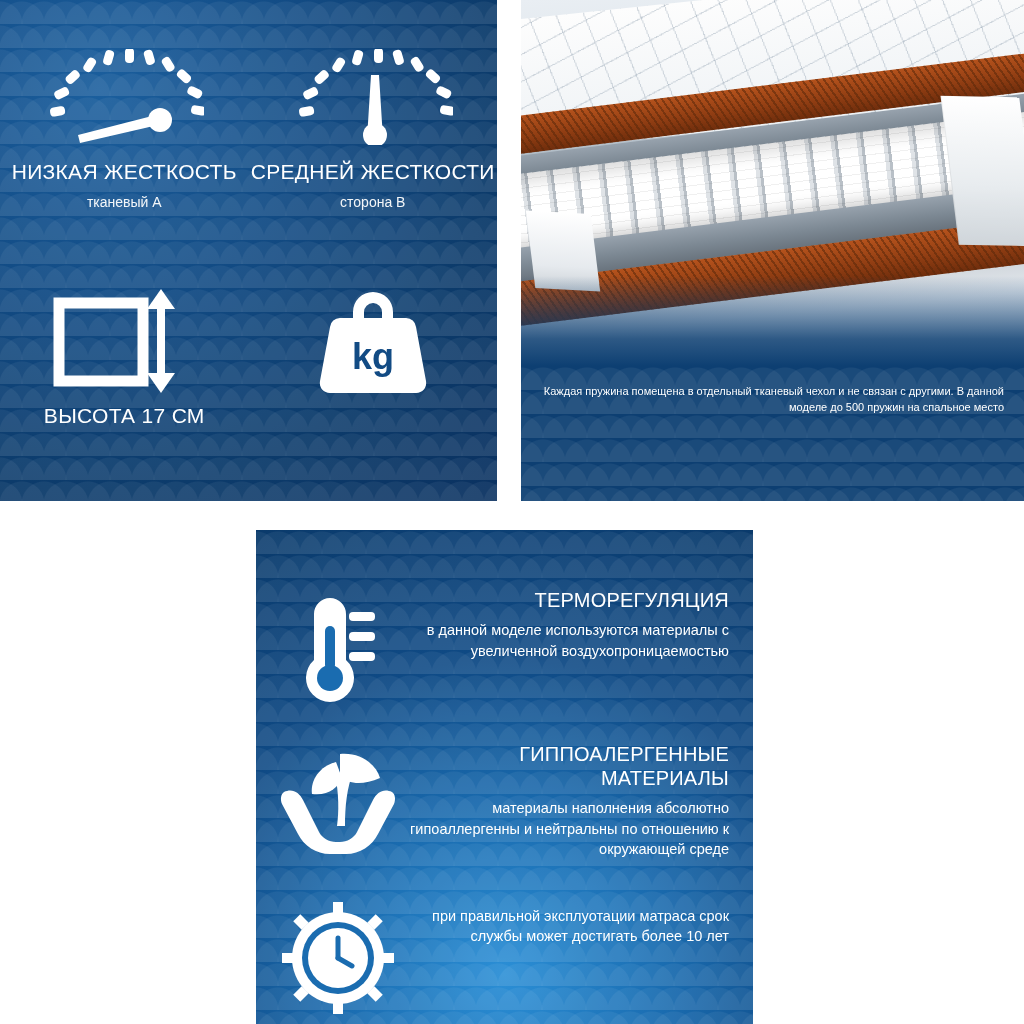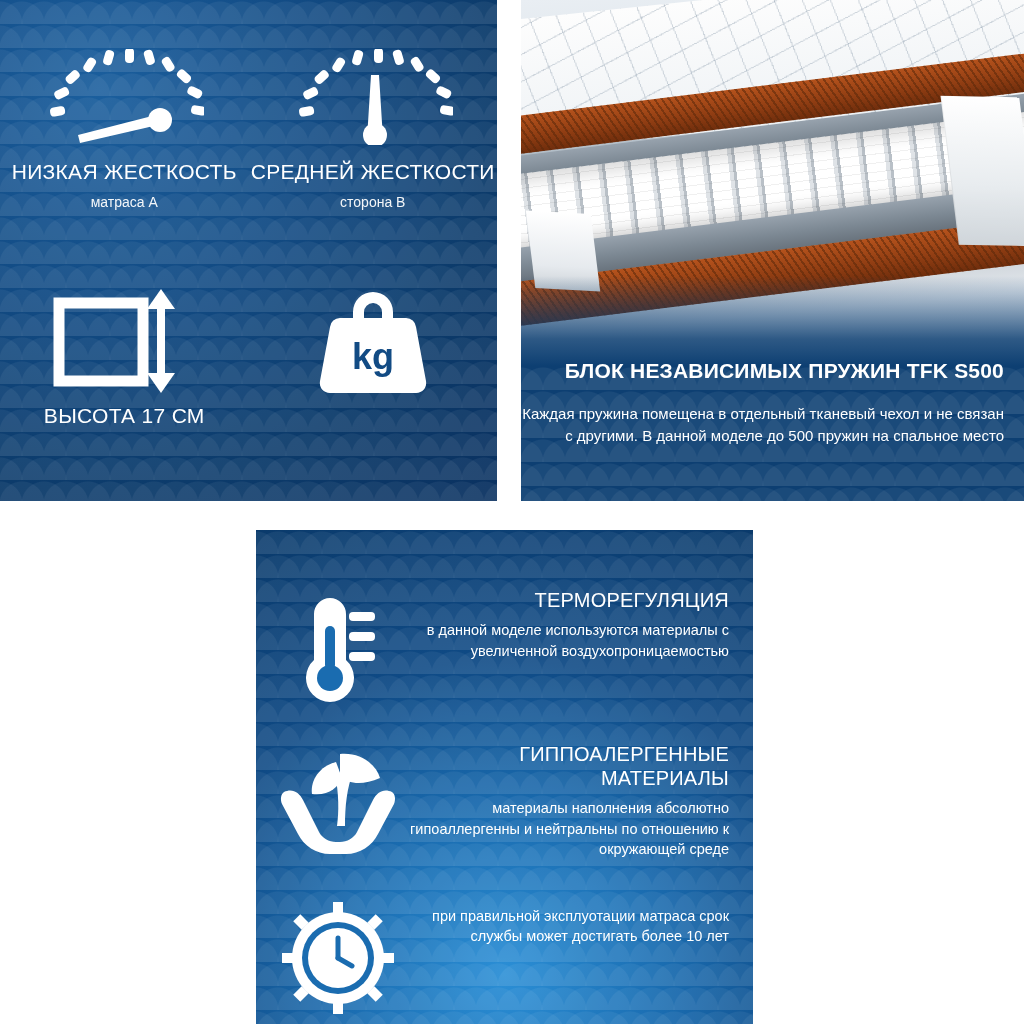--- a/index.html
+++ b/index.html
@@ -112,21 +112,21 @@
   }
   .spring-caption {
     position: absolute; left: 0; right: 20px; top: 358px;
     text-align: right; color: #fff; z-index: 3;
   }
   .spring-caption .hl {
     font-size: 21px; font-weight: 700; text-transform: uppercase;
     line-height: 1.28; letter-spacing: .2px;
   }
   .spring-caption .desc {
-    margin-top: 18px; font-size: 15px; line-height: 1.45; font-weight: 400;
+    margin-top: 26px; font-size: 11px; line-height: 1.45; font-weight: 400;
   }
 
   
   .panel-benefits {
     position: absolute; left: 256px; top: 530px; width: 497px; height: 494px;
     background: radial-gradient(circle at 50% 90%, #2b8fd6 0%, #1a6cb0 32%, #0f4a85 62%, #0a3a6b 100%);
     overflow: hidden;
   }
   .ben-list { position: relative; z-index: 2; padding: 58px 16px 0 18px; }
   .ben {
@@ -166,21 +166,21 @@
               <rect x="117" y="12" width="15" height="9" rx="4" transform="rotate(-122 124 16)"></rect>
               <rect x="133" y="24" width="15" height="9" rx="4" transform="rotate(-138 140 28)"></rect>
               <rect x="144" y="40" width="15" height="9" rx="4" transform="rotate(-154 151 44)"></rect>
               <rect x="148" y="58" width="15" height="9" rx="4" transform="rotate(-170 155 62)"></rect>
               <path d="M34 86 L112 66 L114 76 L36 94 Z" transform="rotate(0 0 0)"></path>
               <circle cx="116" cy="71" r="12"></circle>
             </g>
           </svg>
         </div>
         <div class="title">НИЗКАЯ ЖЕСТКОСТЬ</div>
-        <div class="sub">матраса А</div>
+        <div class="sub">тканевый А</div>
       </div>
 
       <div class="feat">
         <div class="icon-wrap">
           <svg width="160" height="96" viewBox="0 0 160 96">
             <g fill="#fff">
               <rect x="6" y="58" width="15" height="9" rx="4" transform="rotate(-10 13 62)"></rect>
               <rect x="10" y="40" width="15" height="9" rx="4" transform="rotate(-26 17 44)"></rect>
               <rect x="21" y="24" width="15" height="9" rx="4" transform="rotate(-42 28 28)"></rect>
               <rect x="38" y="12" width="15" height="9" rx="4" transform="rotate(-58 45 16)"></rect>
@@ -236,21 +236,20 @@
       <div class="felt f1"></div>
       <div class="springs-row"></div>
       <div class="felt f2"></div>
       <div class="coir c2"></div>
       <div class="spring-edge"></div>
       <div class="spring-corner"></div>
       <div class="photo-fade"></div>
     </div>
     <div class="scales" style="top:366px;height:135px;"></div>
     <div class="spring-caption">
-      <div class="hl">БЛОК НЕЗАВИСИМЫХ ПРУЖИН TFK S500</div>
       <div class="desc">Каждая пружина помещена в отдельный тканевый чехол и не связан с другими. В данной моделе до 500 пружин на спальное место</div>
     </div>
   </section>
 
   <section class="panel-benefits">
     <div class="scales"></div>
     <div class="ben-list">
 
       <div class="ben ben-1">
         <div class="icon-wrap">

